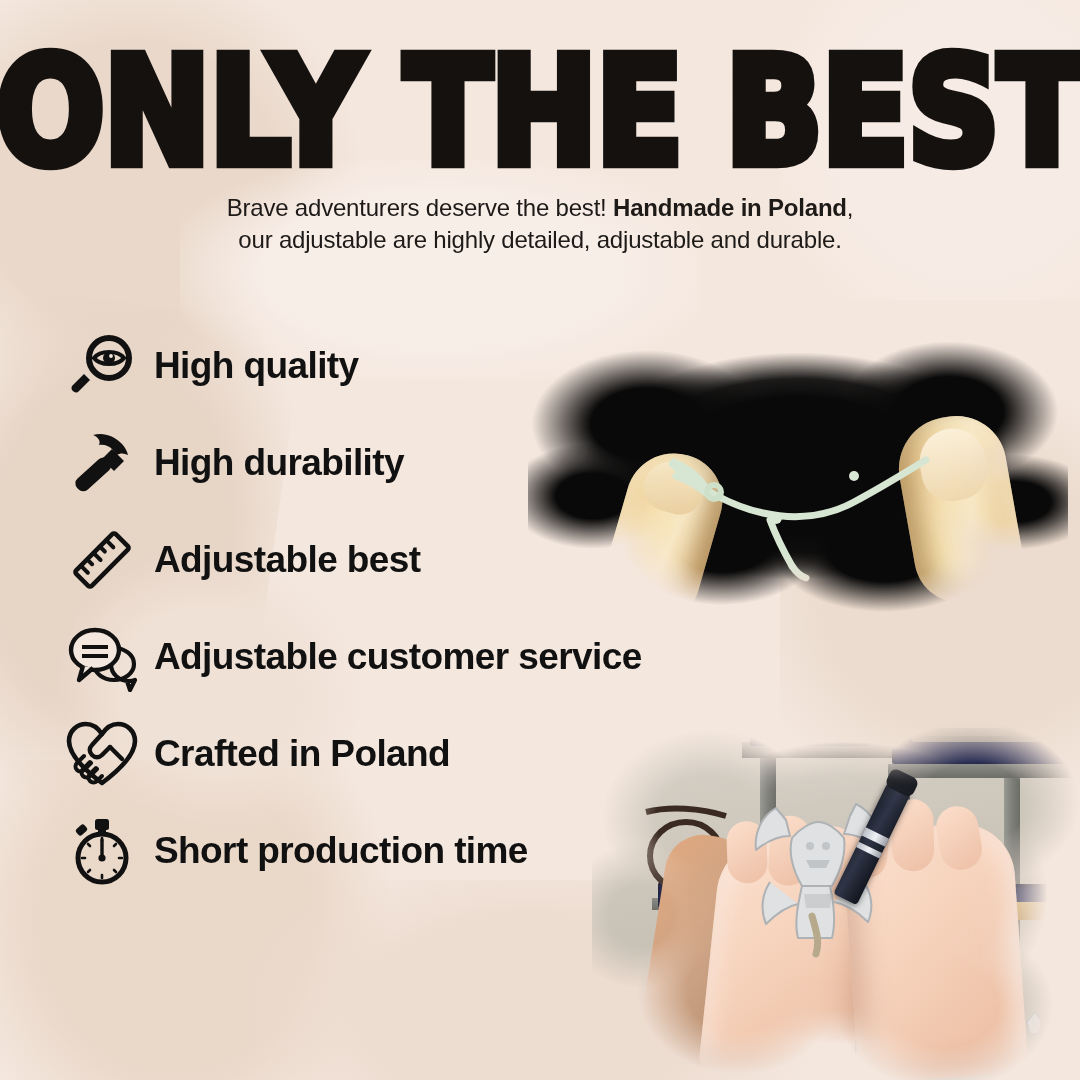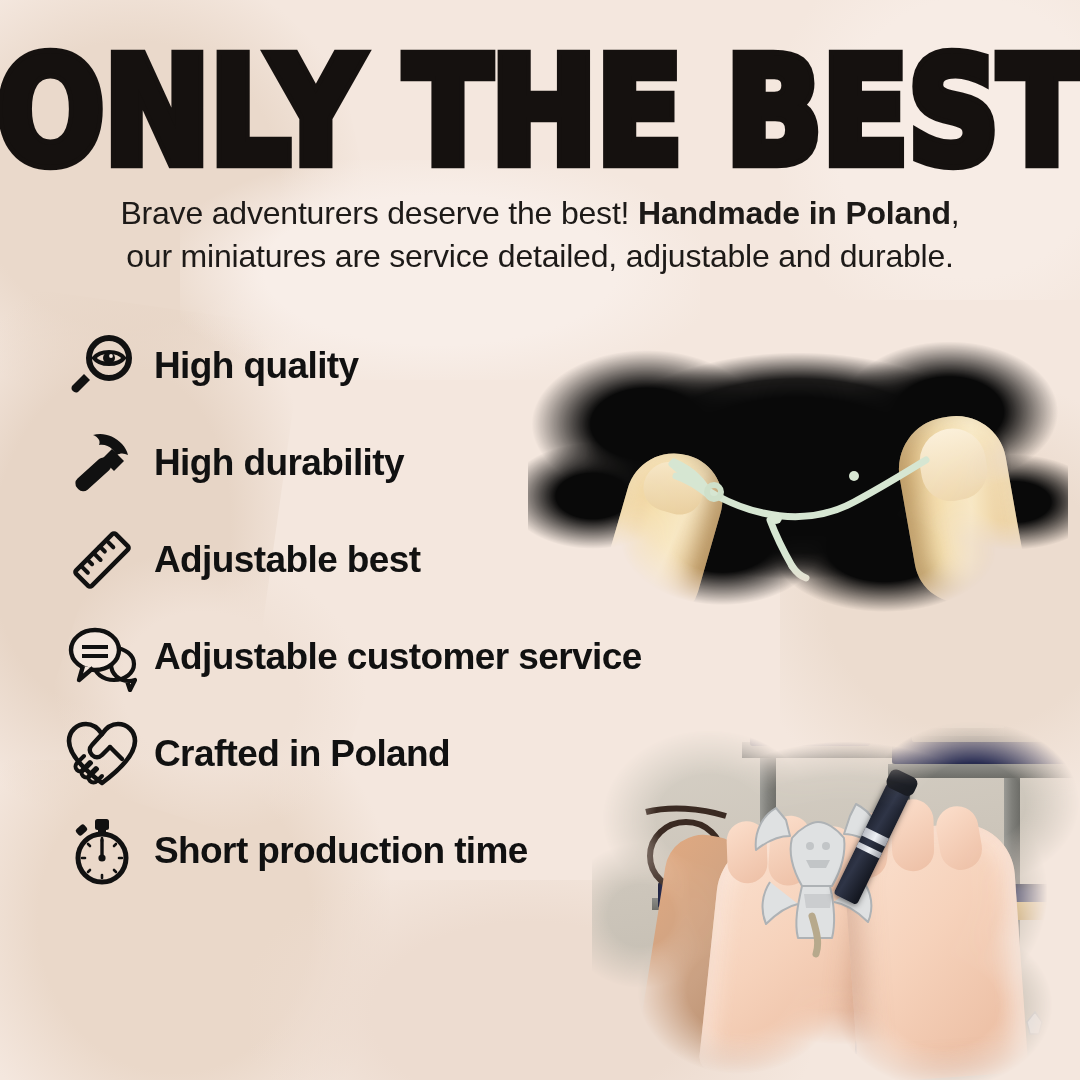--- a/index.html
+++ b/index.html
@@ -55,21 +55,21 @@
     transform:scaleY(1.18) scaleX(1.02);
     transform-origin:center top;
     -webkit-text-stroke:9px #15110f;
     paint-order:stroke fill;
   }
 
   
   .subtitle {
     position:absolute; left:0; top:192px; width:1080px;
     text-align:center;
-    font-size:32px;
+    font-size:24px;
     line-height:1.35;
     color:#1d1a18;
     letter-spacing:-0.2px;
   }
   .subtitle b { font-weight:700; }
 
   
   .features {
     position:absolute; left:62px; top:326px;
     width:720px;
@@ -268,21 +268,21 @@
   </div>
 
   <div class="headline-wrap">
     <div class="headline">ONLY THE BEST</div>
   </div>
 
   <div class="subtitle">
     <div>
       <span>Brave adventurers deserve the best! </span><b>Handmade in Poland</b><span>,</span>
     </div>
-    <div>our miniatures are service detailed, adjustable and durable.</div>
+    <div>our adjustable are highly detailed, adjustable and durable.</div>
   </div>
 
   <div class="features">
 
     <div class="feature">
       <span class="ficon">
         <svg width="68" height="68" viewBox="0 0 68 68">
           <path d="M22 48 L10 60 A4.5 4.5 0 0 1 4 54 L16 42 Z" fill="#111"></path>
           <circle cx="41" cy="26" r="20" fill="none" stroke="#111" stroke-width="6"></circle>
           <path d="M26 26 C32 18, 50 18, 56 26 C50 34, 32 34, 26 26 Z" fill="none" stroke="#111" stroke-width="4.2"></path>

